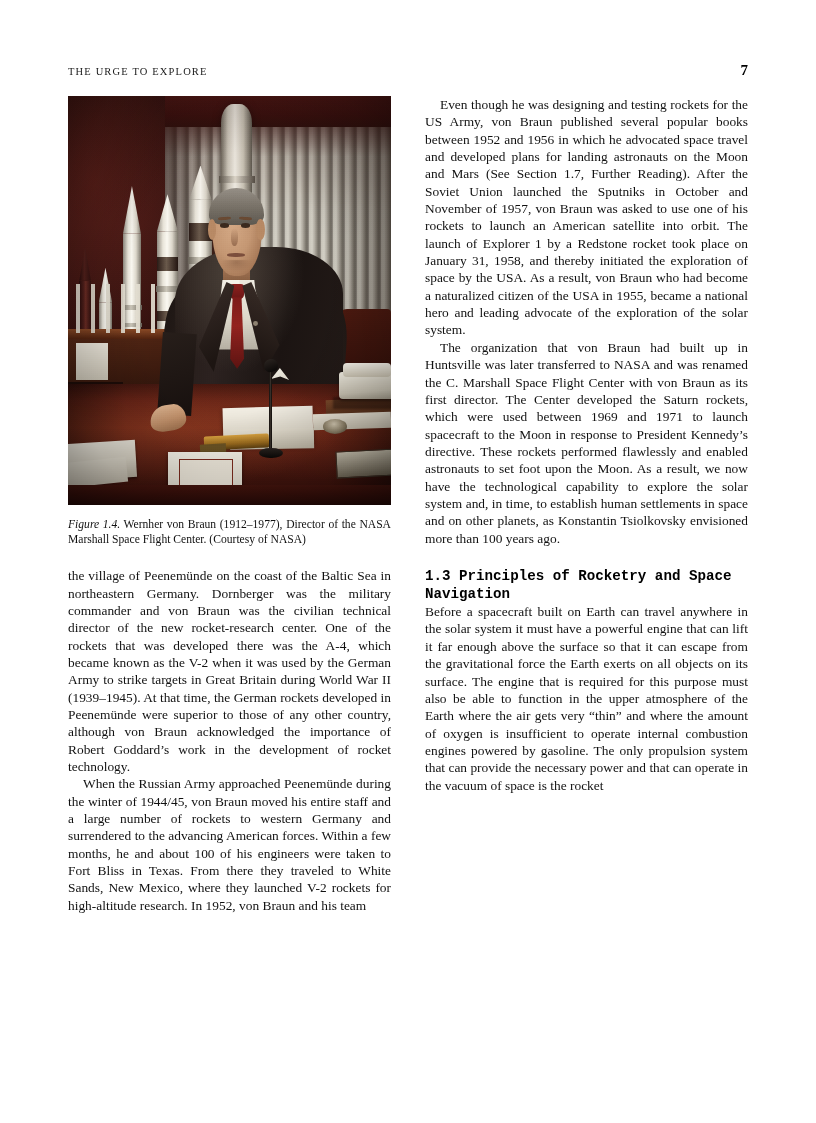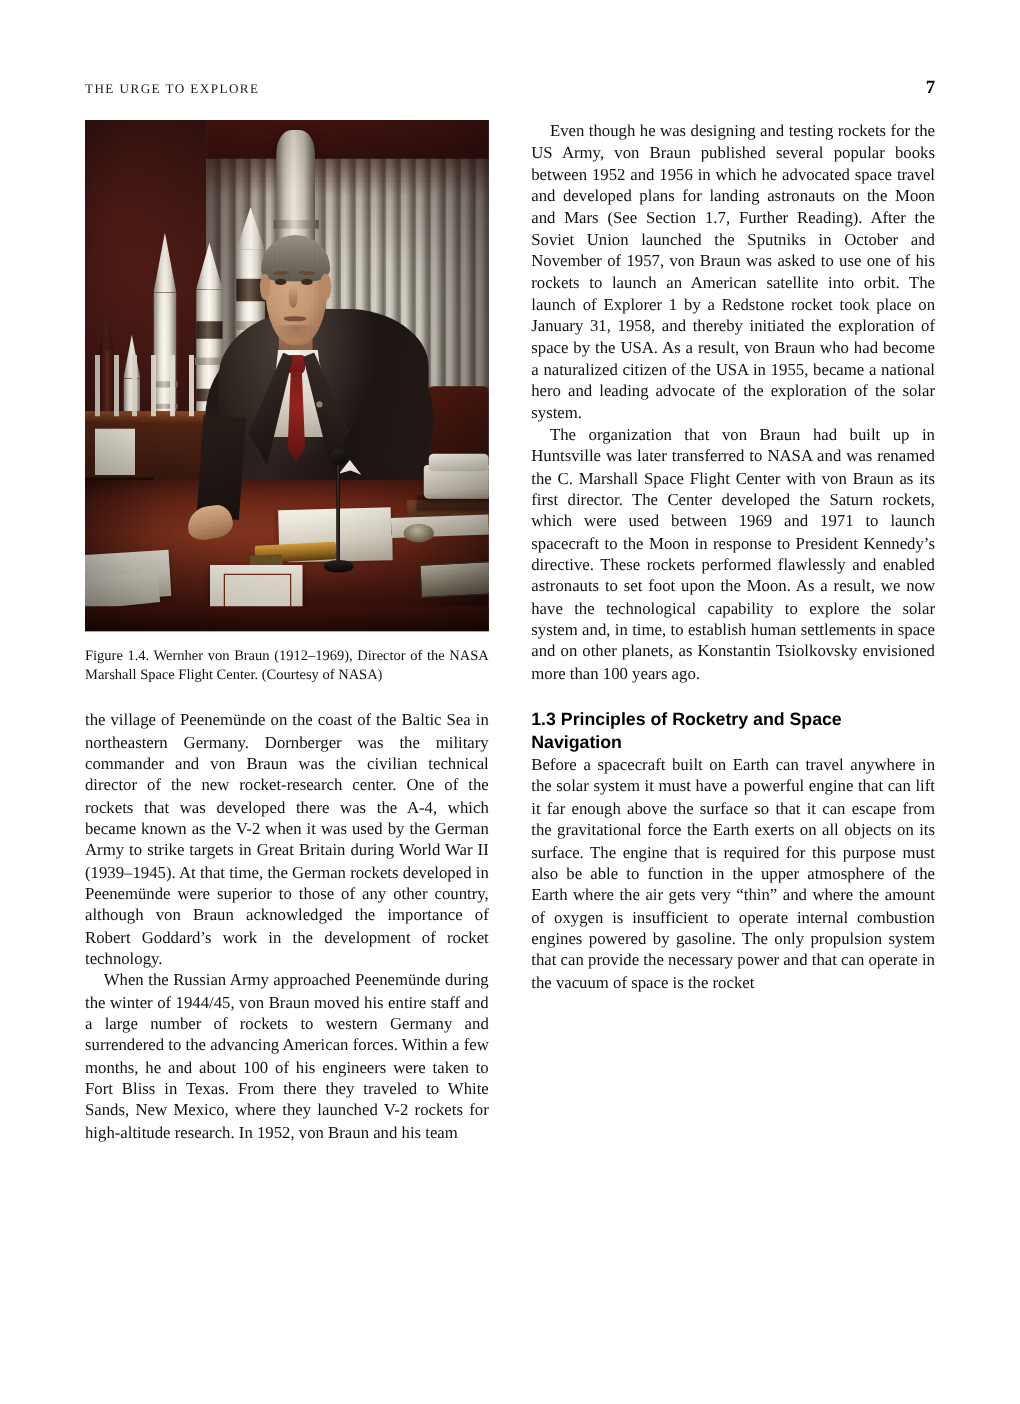--- a/index.html
+++ b/index.html
@@ -87,29 +87,30 @@
   }
 
   .caption {
     margin-top: 13px;
     font-size: 11.6px;
     line-height: 14.6px;
     text-align: justify;
     color: #111111;
   }
   .caption .figlabel {
+    font-style: italic;
   }
 
   .below-figure {
     margin-top: 20px;
   }
 
   
   .section-head {
-    font-family: Liberation Sans, sans-serif;
+    font-family: Liberation Mono, monospace;
     font-weight: bold;
     font-size: 14.2px;
     line-height: 17.6px;
     color: #000000;
     text-align: left;
     margin: 21px 0 0 0;
   }
   .after-head { margin-top: 20px; }
 
   
@@ -609,21 +610,21 @@
         <div class="ph-layer papers-left2"></div>
         <div class="ph-layer tray"></div>
         <div class="ph-layer desk-edge"></div>
 
         <div class="ph-layer colorwash"></div>
         <div class="ph-layer grain"></div>
         <div class="ph-layer vignette"></div>
       </div>
 
       <figcaption class="caption">
-        <span class="figlabel">Figure 1.4.</span><span> Wernher von Braun (1912–1969), Director of the NASA Marshall Space Flight Center. (Courtesy of NASA)</span>
+        <span class="figlabel">Figure 1.4.</span><span> Wernher von Braun (1912–1977), Director of the NASA Marshall Space Flight Center. (Courtesy of NASA)</span>
       </figcaption>
     </figure>
 
     <div class="below-figure">
       <p>the village of Peenemünde on the coast of the Baltic Sea in northeastern Germany. Dornberger was the military commander and von Braun was the civilian technical director of the new rocket-research center. One of the rockets that was developed there was the A-4, which became known as the V-2 when it was used by the German Army to strike targets in Great Britain during World War II (1939–1945). At that time, the German rockets developed in Peenemünde were superior to those of any other country, although von Braun acknowledged the importance of Robert Goddard’s work in the development of rocket technology.</p>
       <p class="indent">When the Russian Army approached Peenemünde during the winter of 1944/45, von Braun moved his entire staff and a large number of rockets to western Germany and surrendered to the advancing American forces. Within a few months, he and about 100 of his engineers were taken to Fort Bliss in Texas. From there they traveled to White Sands, New Mexico, where they launched V-2 rockets for high-altitude research. In 1952, von Braun and his team</p>
     </div>
   </div>
 
   <div class="col col-right">

